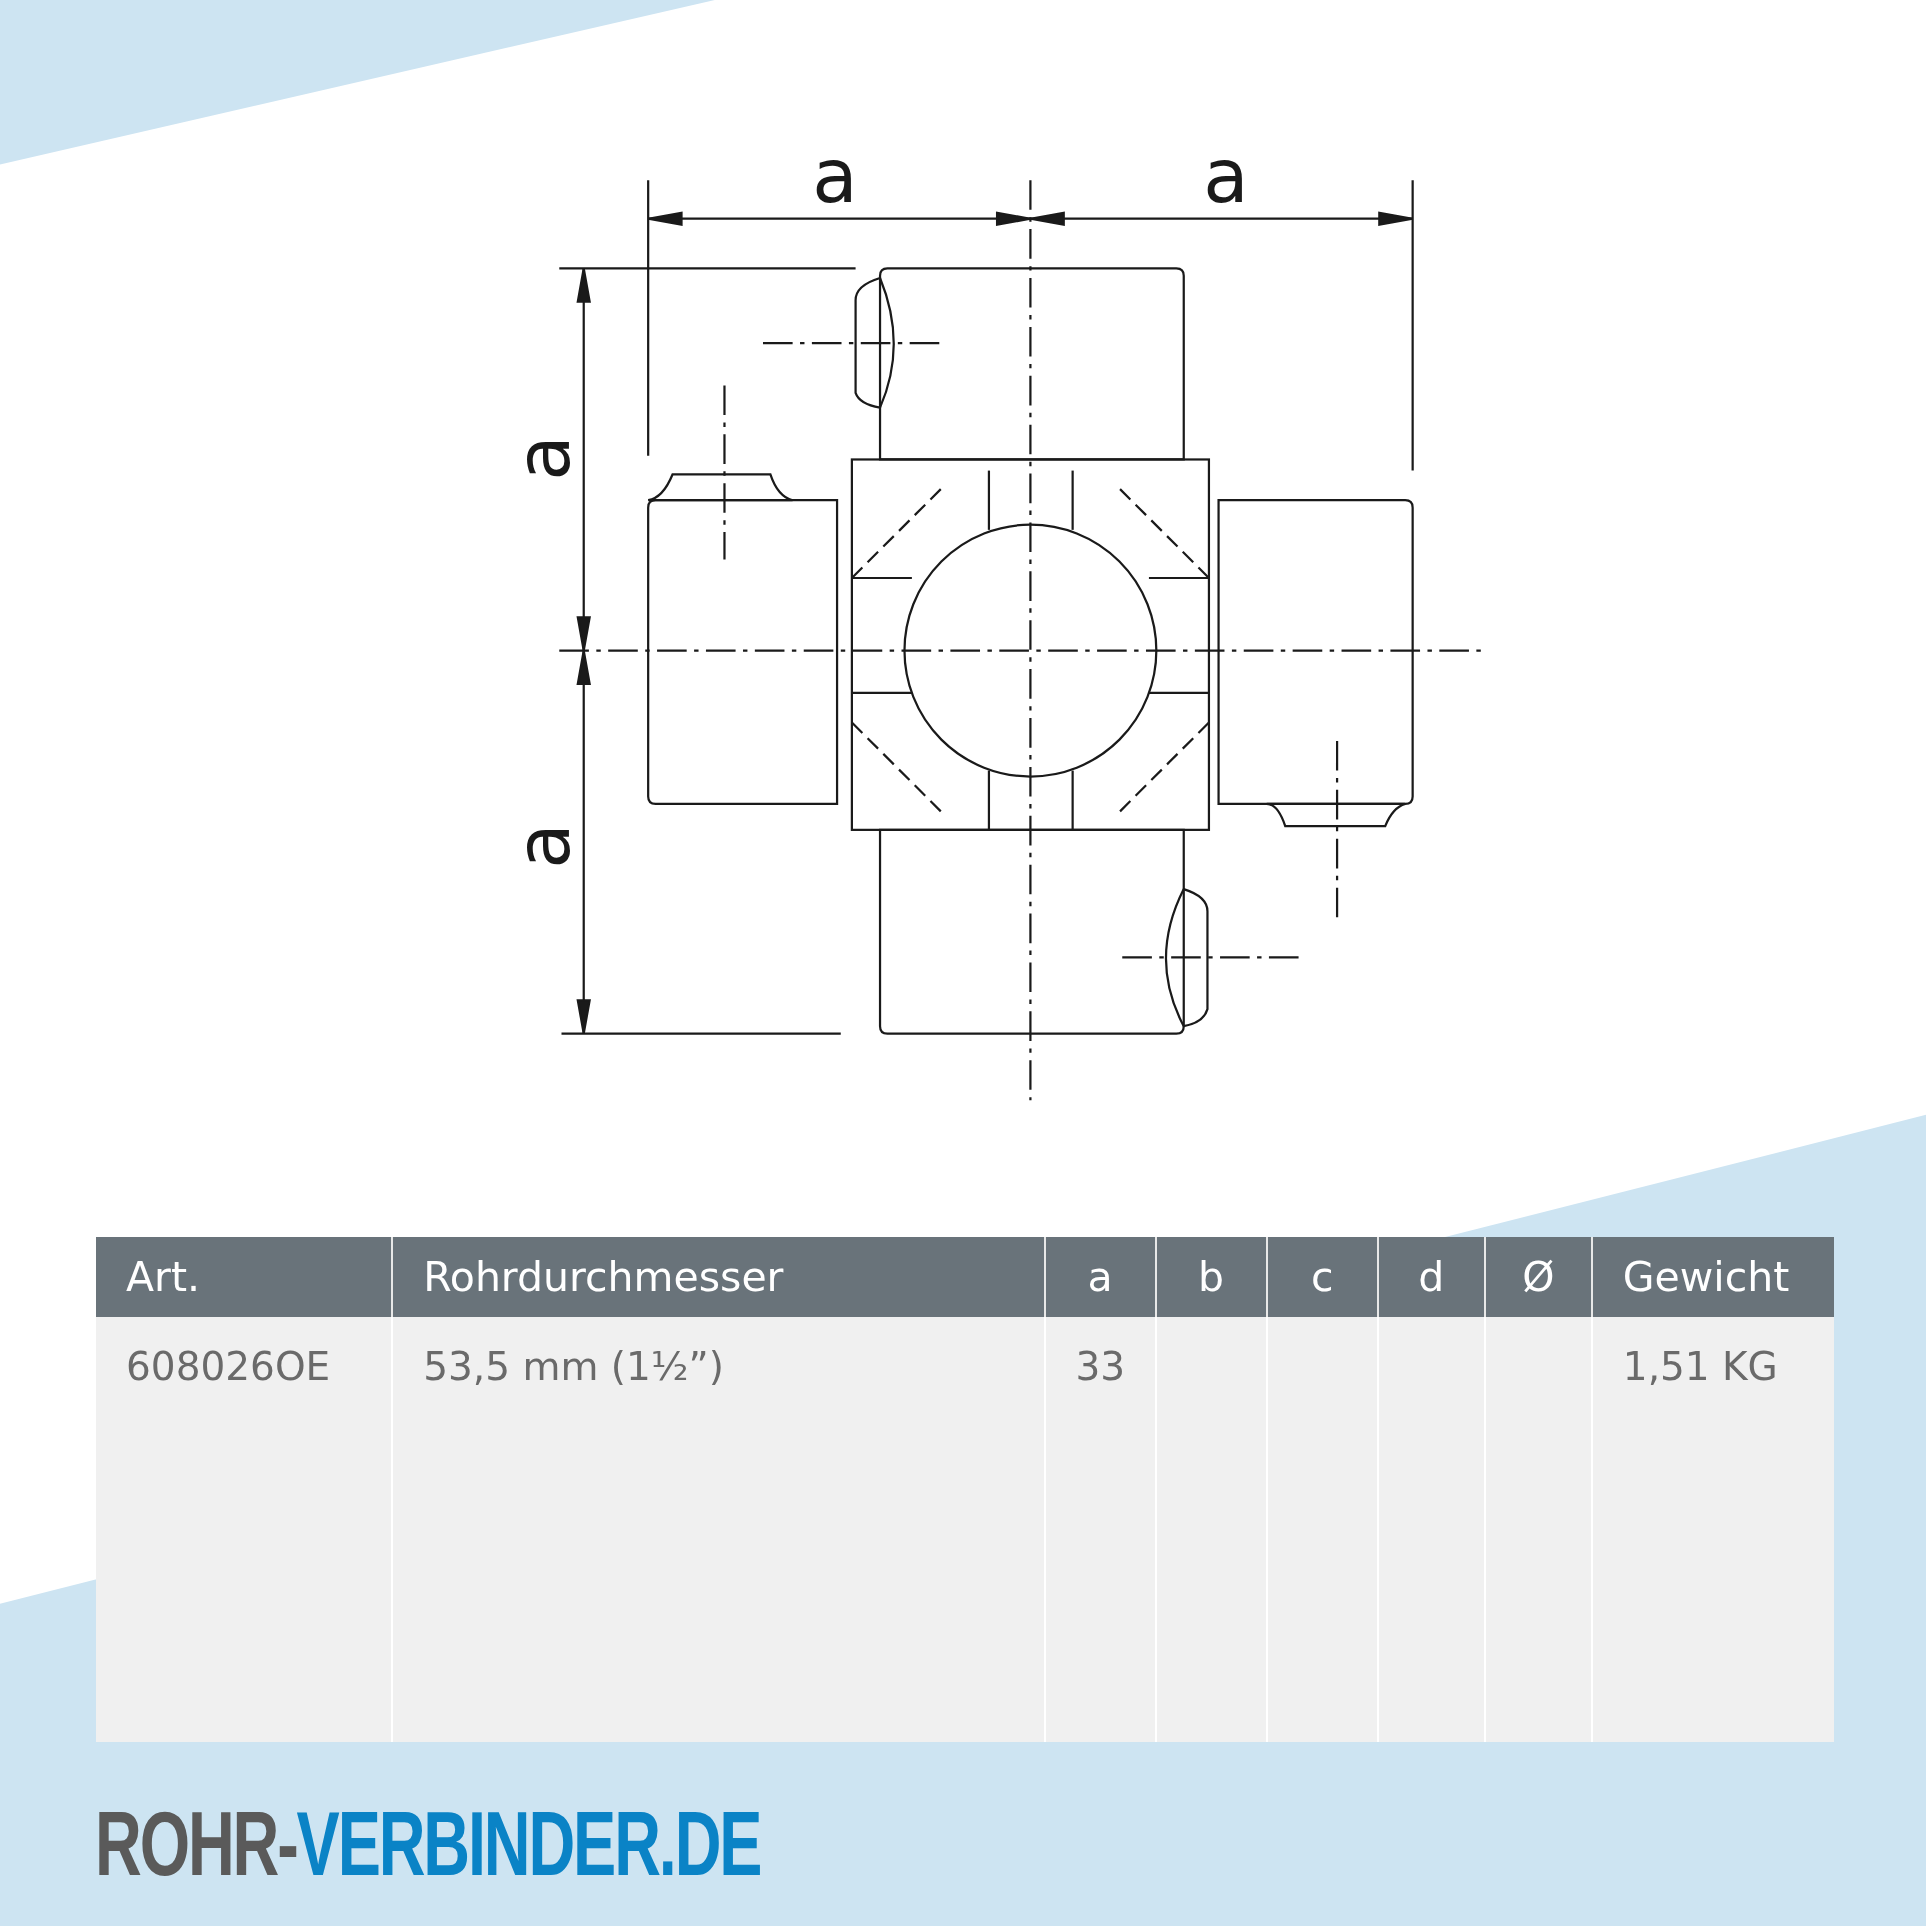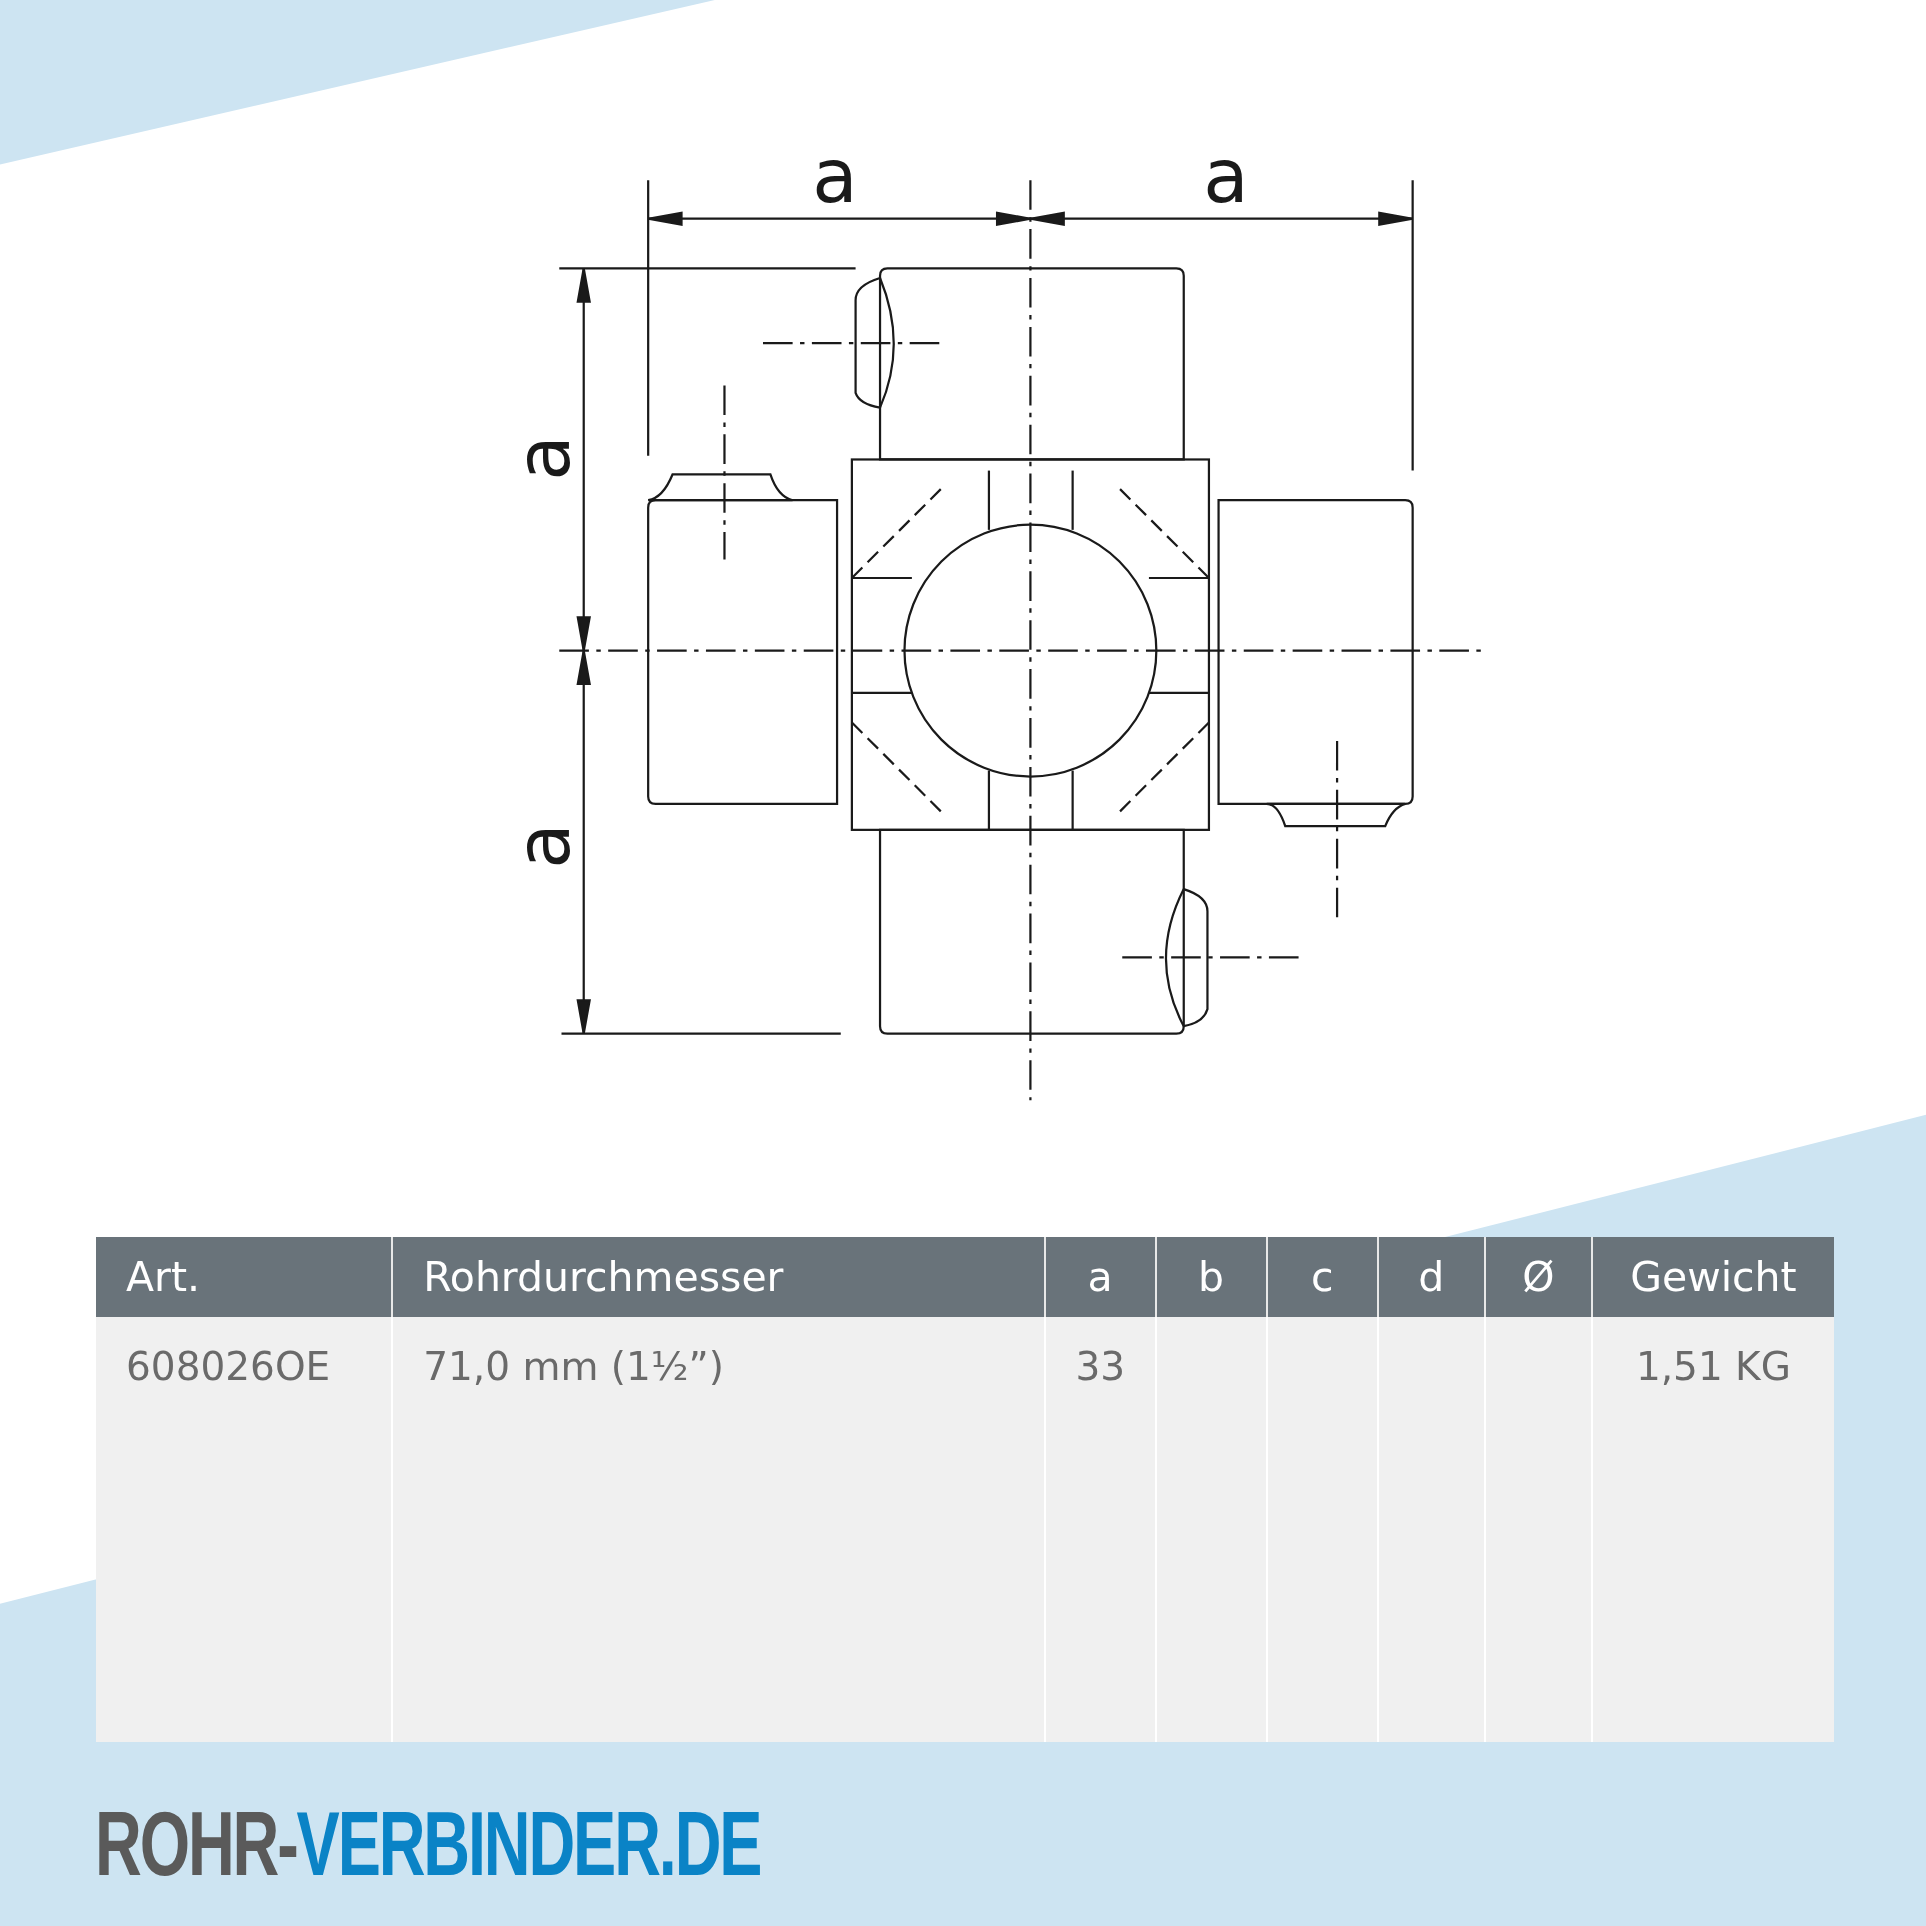--- a/index.html
+++ b/index.html
@@ -3,21 +3,21 @@
 <meta charset="utf-8">
 <style>
   html,body{margin:0;padding:0;}
   body{width:1926px;height:1926px;position:relative;overflow:hidden;background:#ffffff;font-family:"Liberation Sans",sans-serif;}
   .bg{position:absolute;left:0;top:0;width:1926px;height:1926px;}
   .drawing{position:absolute;left:0;top:0;width:1926px;height:1156px;}
   .spec-table{position:absolute;left:96px;top:1237px;width:1738px;height:505px;border-collapse:collapse;table-layout:fixed;}
   .spec-table th{background:#69737a;color:#ffffff;font-weight:normal;font-size:41px;height:80px;padding:0 30px;border-right:2.2px solid #e8e8e8;font-family:"DejaVu Sans",sans-serif;}
   .spec-table td{background:#f0f0f0;color:#6a6a6a;font-size:39px;vertical-align:top;padding:27px 30px 16px;border-right:2.2px solid #ffffff;font-family:"DejaVu Sans",sans-serif;}
   .spec-table th:last-child,.spec-table td:last-child{border-right:none;}
-  .l{text-align:left;} .c{text-align:center;} .r{text-align:center;}
+  .l{text-align:left;} .c{text-align:center;} .r{text-align:left;}
   .logo{position:absolute;left:95px;top:1793px;font-family:"Liberation Sans",sans-serif;font-weight:bold;font-size:90px;letter-spacing:-3px;transform:scaleX(0.72);transform-origin:left top;}
   .logo .gray{color:#5a5a5a;} .logo .blue{color:#0a83c6;}
   svg text{font-family:"DejaVu Sans",sans-serif;}
 </style>
 </head>
 <body>
 
 <svg class="bg" viewBox="0 0 2600 2600">
   <polygon points="0,0 965,0 0,222" fill="#cde4f2"></polygon>
   <polygon points="2600,1505 2600,2600 0,2600 0,2165" fill="#cde4f2"></polygon>
@@ -98,21 +98,21 @@
       <th class="c">b</th>
       <th class="c">c</th>
       <th class="c">d</th>
       <th class="c">Ø</th>
       <th class="r">Gewicht</th>
     </tr>
   </thead>
   <tbody>
     <tr>
       <td class="l">608026OE</td>
-      <td class="l">71,0 mm (1½”)</td>
+      <td class="l">53,5 mm (1½”)</td>
       <td class="c">33</td>
       <td class="c"></td>
       <td class="c"></td>
       <td class="c"></td>
       <td class="c"></td>
       <td class="r">1,51 KG</td>
     </tr>
   </tbody>
 </table>
 

